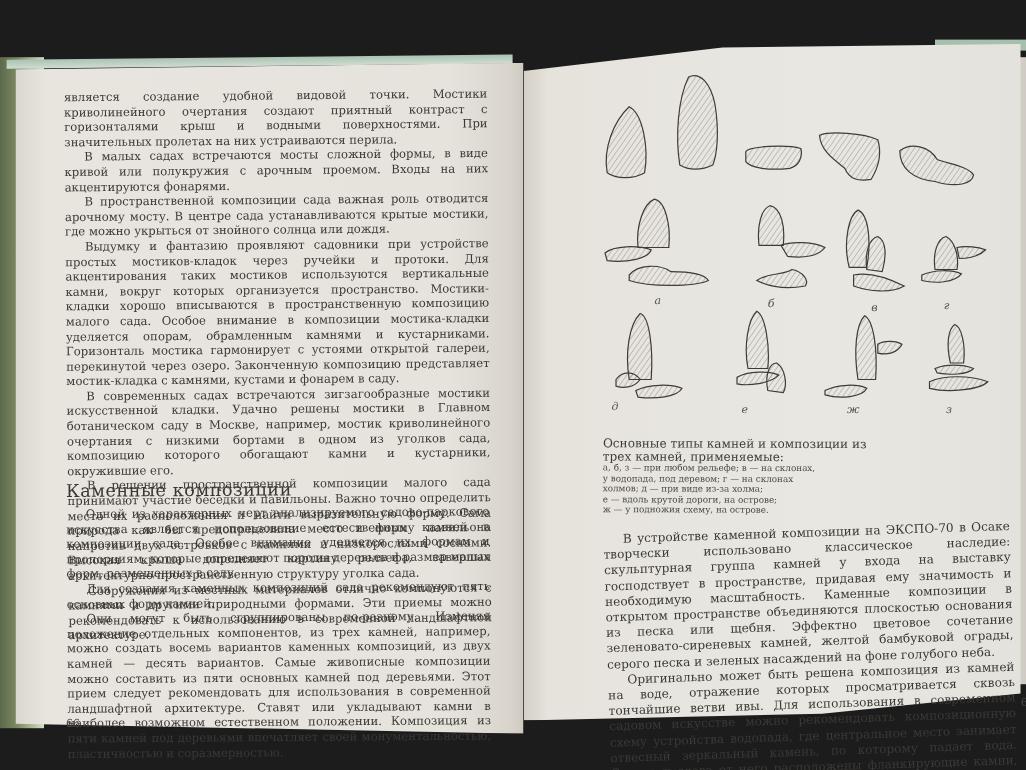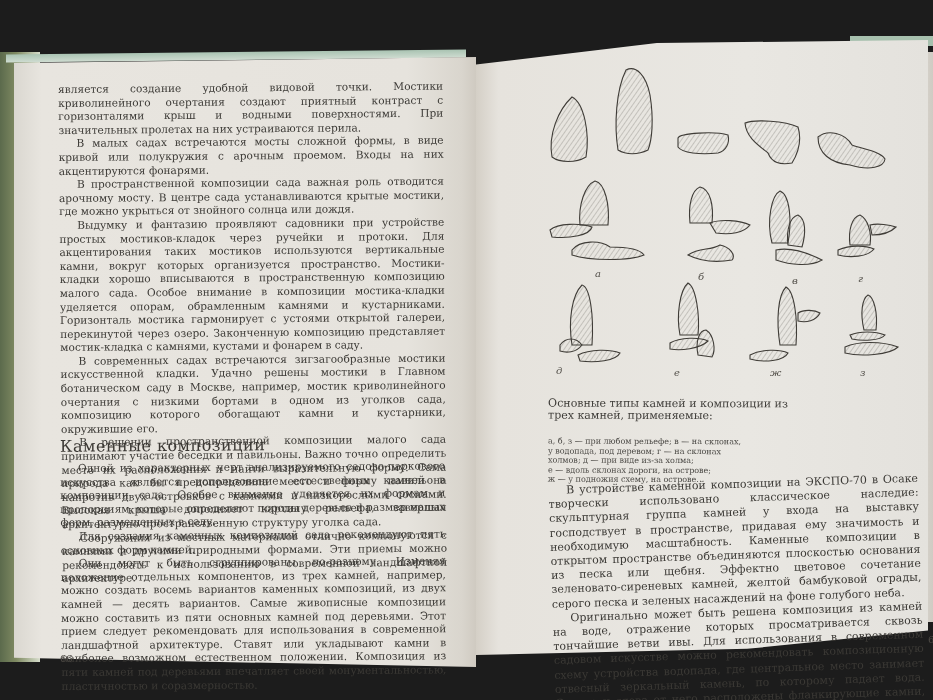--- a/index.html
+++ b/index.html
@@ -55,21 +55,21 @@
 
   .page-num { position: absolute; font-size: 10px; color: #4a4742; }
   .page-num-left { left: 60px; top: 641px; margin-top: 12px; }
   .page-num-right { left: 928px; top: 634px; }
 
   .illustration { position: absolute; left: 540px; top: 55px; width: 370px; height: 330px; }
   .illus-label { position: absolute; font-size: 10px; font-style: italic; color: #55524c; }
 
   .caption { position: absolute; left: 548px; top: 398px; width: 240px; transform: rotate(0.2deg); }
   .caption-title { font-size: 11px; line-height: 11.5px; color: #3e3c38; }
-  .caption-body { font-size: 8px; line-height: 9.6px; margin-top: 16px; color: #4a4844; }
+  .caption-body { font-size: 8px; line-height: 9.6px; margin-top: 0; color: #4a4844; }
 
   .right-col { left: 548px; top: 484px; width: 370px; font-size: 11px; line-height: 14.2px; transform: rotate(-1.9deg); transform-origin: left top; }
 </style>
 </head>
 <body>
 
 <div class="cover-left"></div>
 <div class="cover-top-left"></div>
 <div class="cover-right-top"></div>
 <div class="page-edge-right"></div>
@@ -149,21 +149,21 @@
   <span class="illus-label" style="left:230px;top:312px;">ж</span>
   <span class="illus-label" style="left:320px;top:312px;">з</span>
 </div>
 
 <div class="caption">
   <div class="caption-title">Основные типы камней и композиции из трех камней, применяемые:</div>
   <div class="caption-body">
     <div>а, б, з — при любом рельефе; в — на склонах,</div>
     <div>у водопада, под деревом; г — на склонах</div>
     <div>холмов; д — при виде из-за холма;</div>
-    <div>е — вдоль склонах дороги, на острове;</div>
+    <div>е — вдоль крутой дороги, на острове;</div>
     <div>ж — у подножия схему, на острове.</div>
   </div>
 </div>
 
 <div class="text-block right-col">
   <p>В устройстве каменной композиции на ЭКСПО-70 в Осаке творчески использовано классическое наследие: скульптурная группа камней у входа на выставку господствует в пространстве, придавая ему значимость и необходимую масштабность. Каменные композиции в открытом пространстве объединяются плоскостью основания из песка или щебня. Эффектно цветовое сочетание зеленовато-сиреневых камней, желтой бамбуковой ограды, серого песка и зеленых насаждений на фоне голубого неба.</p>
   <p>Оригинально может быть решена композиция из камней на воде, отражение которых просматривается сквозь тончайшие ветви ивы. Для использования в современном садовом искусстве можно рекомендовать композиционную схему устройства водопада, где центральное место занимает отвесный зеркальный камень, по которому падает вода. Справа и слева от него расположены фланкирующие камни, контрастные по форме и размерам. У их подножия на переднем плане размещены камни основания, также</p>
 </div>
 
 <div class="page-num page-num-right">67</div>

